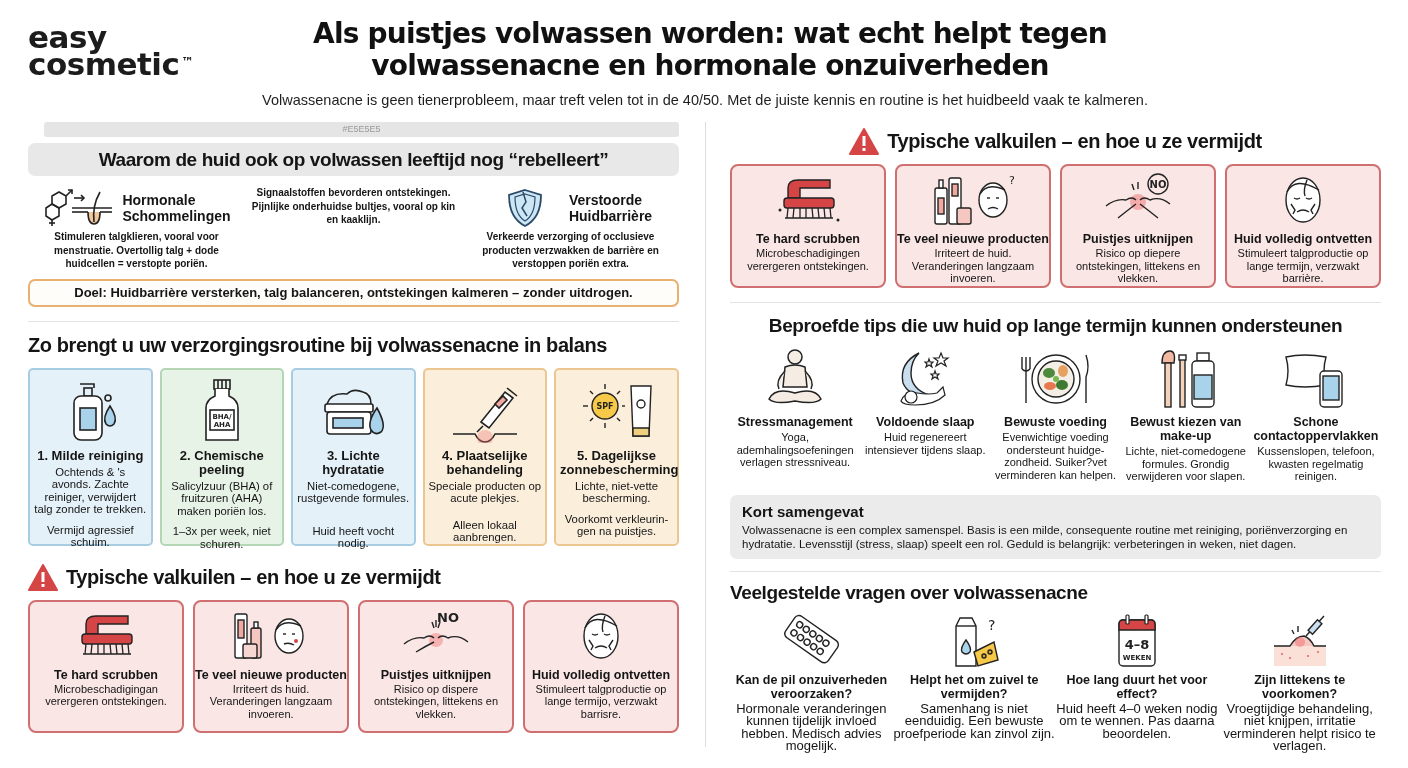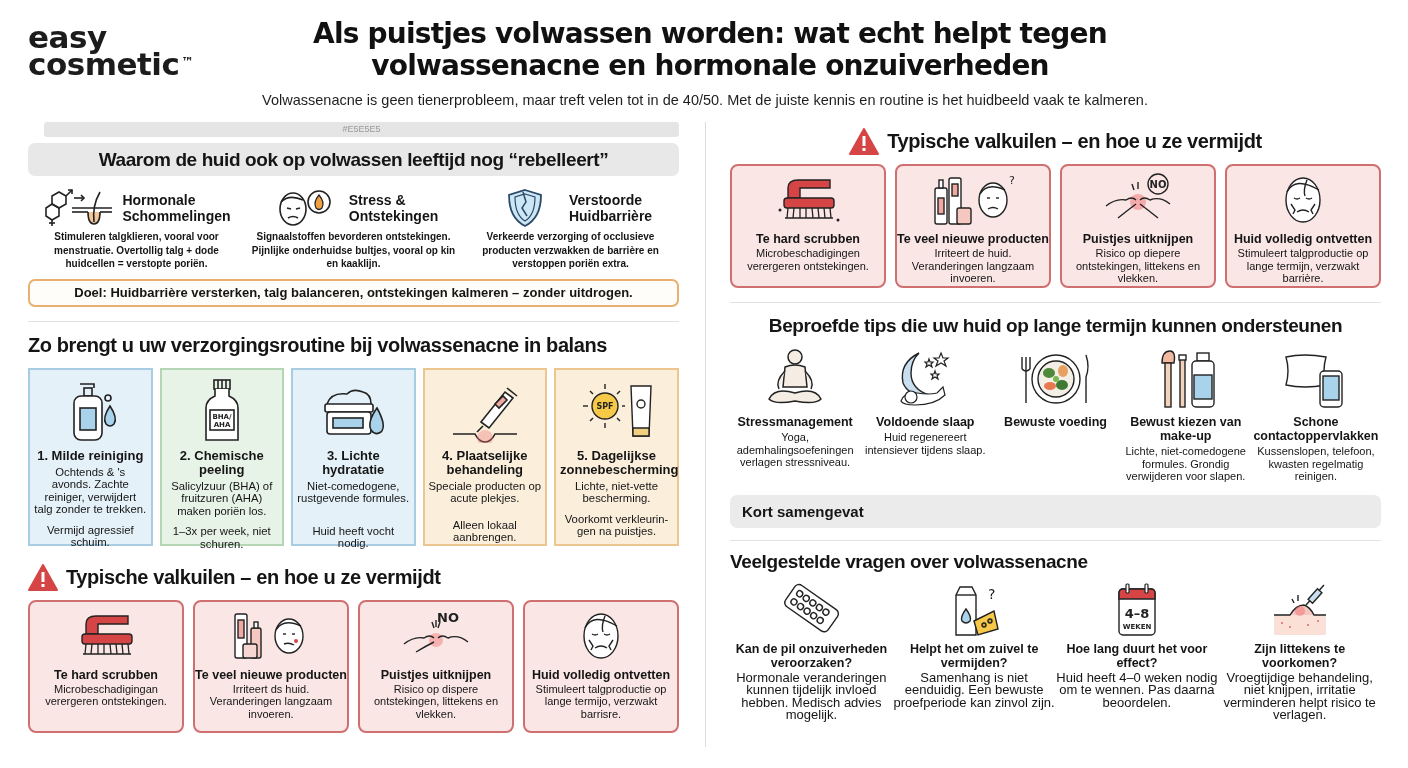--- a/index.html
+++ b/index.html
@@ -26,21 +26,21 @@
   .cause-title { text-align: left; font-weight: bold; font-size: 14px; line-height: 16px; }
   .cause-text { font-size: 10px; line-height: 13.5px; padding: 0 6px; font-weight: bold; }
 
   .goal { margin-top: 8px; height: 28px; border: 2px solid #e8b071; border-radius: 7px; text-align: center; font-weight: bold; font-size: 13px; line-height: 24px; background: #fffdf9; }
 
   .hdivider { height: 1px; background: #e2e2e2; margin-top: 14px; }
 
   .sec-title-left { font-weight: bold; font-size: 20px; margin-top: 12px; letter-spacing: -0.4px; }
 
   .steps { display: flex; gap: 7px; margin-top: 11px; }
-  .step { width: 125px; height: 178px; border-radius: 0; border: 2px solid; text-align: center; padding: 8px 4px 0; }
+  .step { width: 125px; height: 178px; border-radius: 5px; border: 2px solid; text-align: center; padding: 8px 4px 0; }
   .step.blue { background: #e5f1f8; border-color: #a8cde3; }
   .step.green { background: #e8f3e8; border-color: #b4d6b4; }
   .step.orange { background: #fbefdc; border-color: #ebc691; }
   .step-icon { width: 80px; height: 65px; margin: 0 auto; display: block; }
   .step-title { font-weight: bold; font-size: 13px; line-height: 14px; margin-top: 6px; }
   .step-text { font-size: 11.3px; line-height: 12.5px; margin-top: 3px; }
   .step-note { font-size: 11.3px; line-height: 12.5px; margin-top: 8px; }
 
   .warn-head { display: flex; align-items: center; gap: 8px; margin-top: 18px; }
   .warn-head.center { justify-content: center; margin-top: 0; }
@@ -114,37 +114,20 @@
           <path d="M52,34 Q50,18 58,4" fill="none" stroke="#222" stroke-width="1.6"></path>
         </svg>
         <div class="cause-title">
             <div>Hormonale</div>
             <div>Schommelingen</div>
           </div>
       </div>
       <div class="cause-text">Stimuleren talgklieren, vooral voor menstruatie. Overtollig talg + dode huidcellen = verstopte poriën.</div>
     </div>
     <div class="cause">
-      <div class="cause-head">
-        <svg class="cause-icon" viewBox="0 0 72 40">
-          <g fill="none" stroke="#222" stroke-width="1.6">
-            <ellipse cx="24" cy="21" rx="13" ry="16"></ellipse>
-            <path d="M12,14 Q20,6 34,12"></path>
-            <line x1="18" y1="20" x2="22" y2="21"></line>
-              <line x1="27" y1="21" x2="31" y2="20"></line>
-            <path d="M19,30 Q24,27 29,30"></path>
-            <circle cx="50" cy="14" r="11"></circle>
-          </g>
-          <path d="M50,7 Q56,14 53,20 Q50,23 47,20 Q44,14 50,7Z" fill="#f0a040" stroke="#222" stroke-width="1.2"></path>
-        </svg>
-        <div class="cause-title">
-            <div>Stress &amp;</div>
-            <div>Ontstekingen</div>
-          </div>
-      </div>
       <div class="cause-text">Signaalstoffen bevorderen ontstekingen. Pijnlijke onderhuidse bultjes, vooral op kin en kaaklijn.</div>
     </div>
     <div class="cause">
       <div class="cause-head">
         <svg class="cause-icon" viewBox="0 0 72 40">
           <path d="M36,2 L52,7 Q52,30 36,38 Q20,30 20,7 Z" fill="#cde6f3" stroke="#2a4a6a" stroke-width="1.8"></path>
           <path d="M36,6 L46,9 Q46,27 36,33 Q26,27 26,9 Z" fill="none" stroke="#2a4a6a" stroke-width="1.2"></path>
           <polyline points="34,4 37,14 33,20 38,28" fill="none" stroke="#2a4a6a" stroke-width="1.5"></polyline>
         </svg>
         <div class="cause-title">
@@ -461,20 +444,21 @@
           <circle cx="40" cy="32" r="18" fill="#f4efe6"></circle>
           <path d="M70,8 Q74,20 70,30 L70,56" fill="none"></path>
         </g>
         <ellipse cx="33" cy="26" rx="6" ry="5" fill="#4f8a3c"></ellipse>
         <ellipse cx="47" cy="24" rx="5" ry="6" fill="#e6a060"></ellipse>
         <ellipse cx="34" cy="39" rx="6" ry="4" fill="#e87850"></ellipse>
         <ellipse cx="46" cy="38" rx="6" ry="5" fill="#3e7a32"></ellipse>
         <circle cx="40" cy="32" r="3" fill="#7ab850"></circle>
       </svg>
       <div class="tip-title">Bewuste voeding</div>
+      <div class="tip-text">Evenwichtige voeding ondersteunt huidge-zondheid. Suiker?vet verminderen kan helpen.</div>
     </div>
     <div class="tip">
       <svg class="tip-icon" viewBox="0 0 80 62">
         <g stroke="#222" stroke-width="1.4">
           <path d="M16,16 Q16,4 24,4 Q30,4 28,16 Z" fill="#f0b8a0"></path>
           <rect x="19" y="16" width="6" height="44" fill="#f3d2bc"></rect>
           <rect x="34" y="12" width="5" height="48" fill="#f3d2bc"></rect>
           <rect x="33" y="8" width="7" height="5" fill="#fff"></rect>
           <rect x="51" y="6" width="12" height="8" fill="#fff"></rect>
           <rect x="46" y="14" width="22" height="46" rx="4" fill="#fff"></rect>
@@ -492,20 +476,21 @@
           <rect x="47" y="29" width="16" height="24" fill="#a8d3ea"></rect>
         </g>
       </svg>
       <div class="tip-title">Schone contactoppervlakken</div>
       <div class="tip-text">Kussenslopen, telefoon, kwasten regelmatig reinigen.</div>
     </div>
   </div>
 
   <div class="summary">
     <div class="summary-title">Kort samengevat</div>
+    <div class="summary-text">Volwassenacne is een complex samenspel. Basis is een milde, consequente routine met reiniging, poriënverzorging en hydratatie. Levensstijl (stress, slaap) speelt een rol. Geduld is belangrijk: verbeteringen in weken, niet dagen.</div>
   </div>
 
   <div class="hdivider" style="margin-top:12px"></div>
 
   <div class="faq-title" style="margin-top:10px">Veelgestelde vragen over volwassenacne</div>
 
   <div class="faqs">
     <div class="faq">
       <svg class="faq-icon" viewBox="0 0 80 56">
         <g transform="rotate(35 40 28)" stroke="#222" stroke-width="1.4" fill="#fff">

